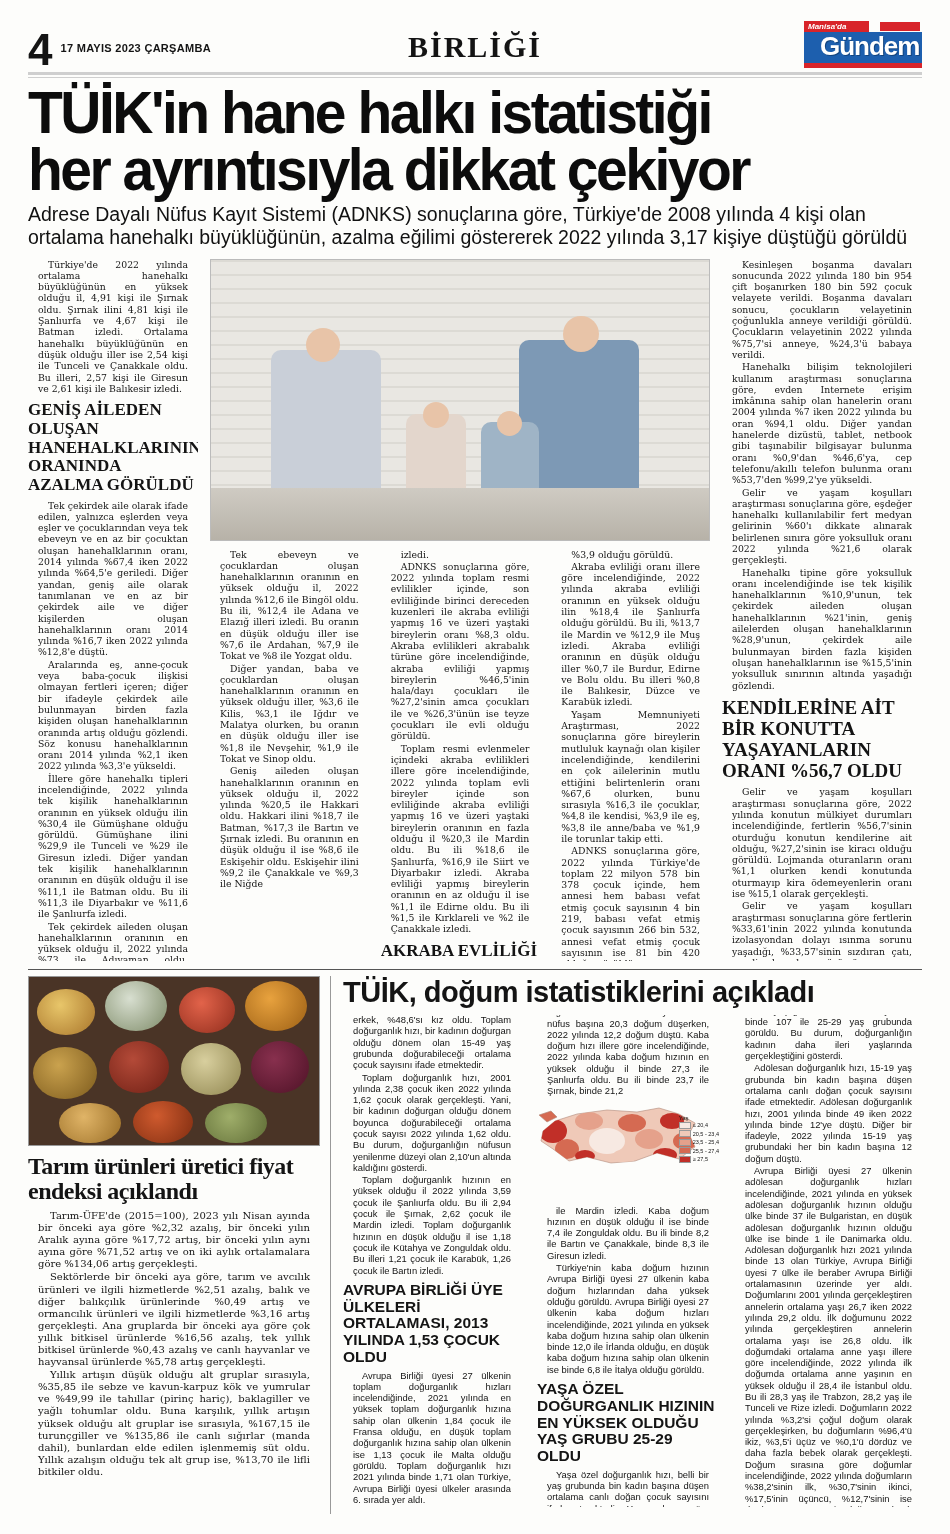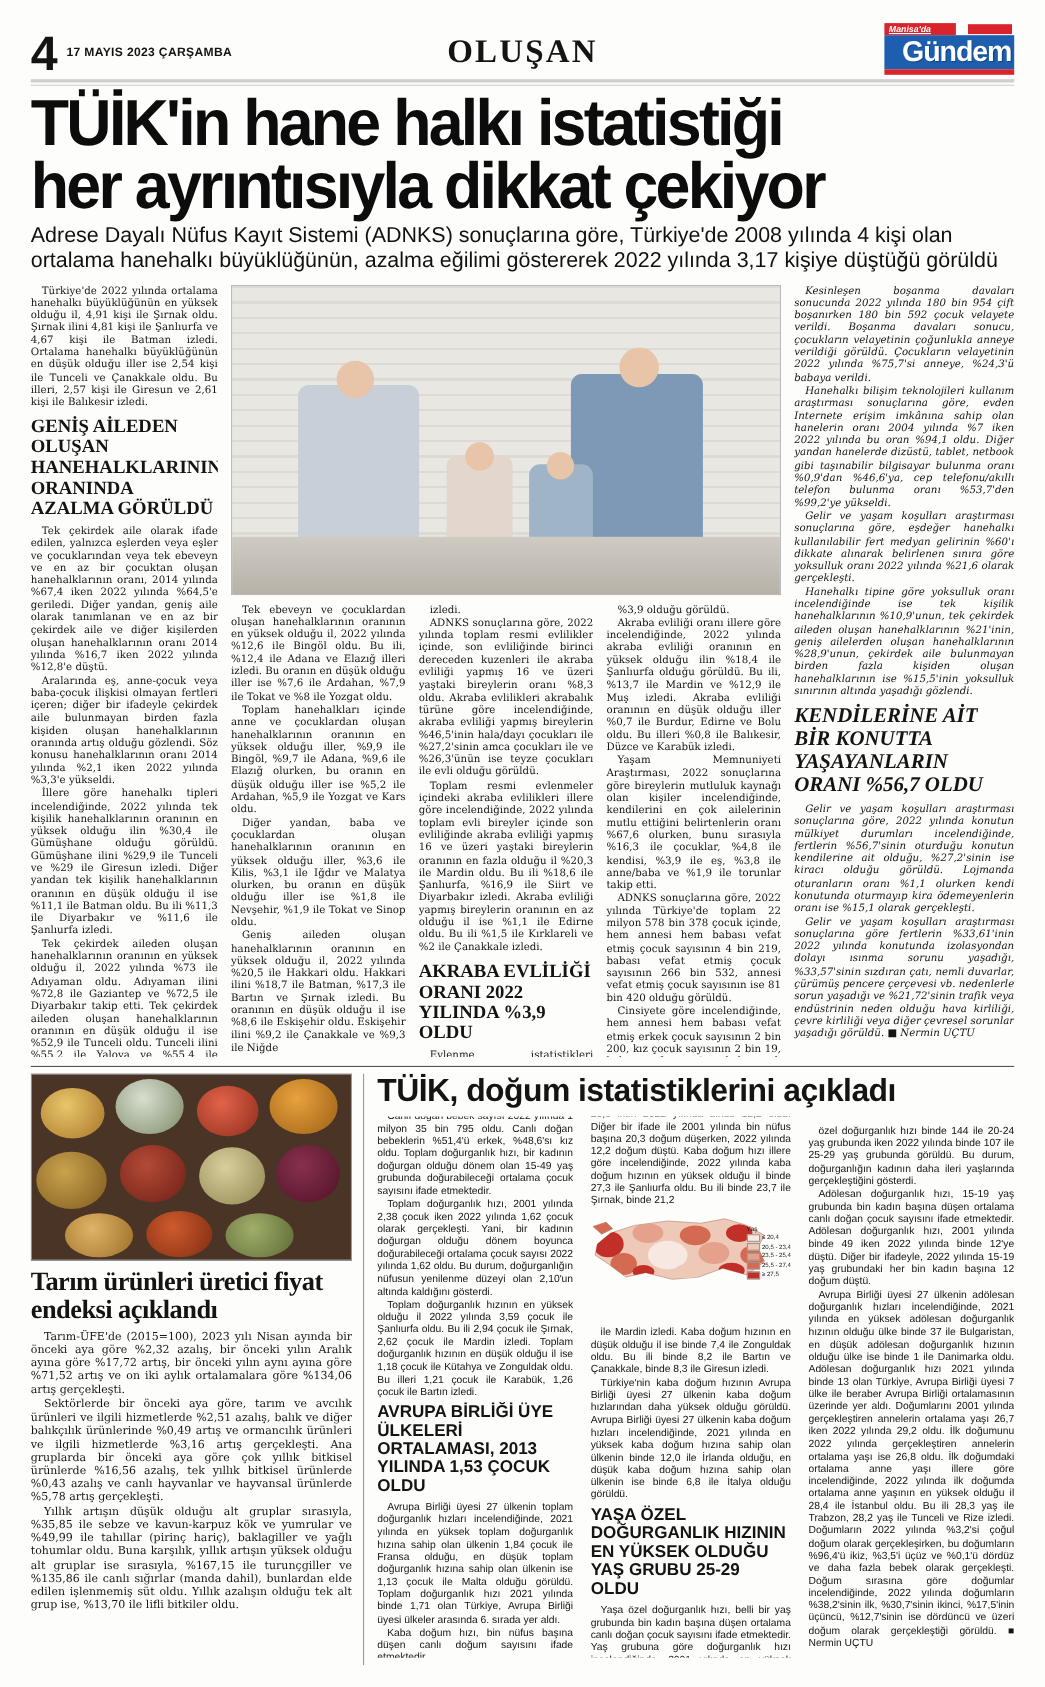--- a/index.html
+++ b/index.html
@@ -7,21 +7,21 @@
         font-family:"DejaVu Serif",serif;color:#141414;overflow:hidden;box-sizing:border-box;
         padding:14px 28px 10px 28px;}
   
   .hdr{display:flex;align-items:flex-end;height:54px;position:relative;}
   .pagenum{font-family:"Liberation Sans",sans-serif;font-weight:bold;font-size:44px;line-height:.85;}
   .dateline{font-family:"Liberation Sans",sans-serif;font-size:11px;font-weight:bold;letter-spacing:.3px;margin:0 0 14px 8px;}
   .section-name{position:absolute;left:0;right:0;text-align:center;bottom:4px;
         font-family:"Liberation Serif",serif;font-weight:bold;font-size:30px;letter-spacing:2px;}
   .logo{margin-left:auto;width:118px;position:relative;}
   .logo .ltop{background:#d8242a;color:#fff;font-family:"Liberation Sans",sans-serif;
-        font-style:italic;font-weight:bold;font-size:8px;padding:1px 4px;width:55%;box-sizing:border-box;text-decoration:underline;}
+        font-style:italic;font-weight:bold;font-size:8px;padding:1px 4px;width:55%;box-sizing:border-box;}
   .logo .lmain{background:#1d5fae;color:#fff;font-family:"Liberation Sans",sans-serif;font-weight:bold;
         font-size:26px;text-align:center;line-height:1.05;padding:1px 16px 3px;letter-spacing:-1px;
         text-shadow:1px 1px 0 #13447e;}
   .logo .lbar{background:#d8242a;height:5px;}
   .logo .rtag{position:absolute;right:2px;top:1px;background:#d8242a;height:9px;width:40px;}
   .hdr-rule{border-top:3px solid #cfcfcf;border-bottom:1px solid #cfcfcf;height:2px;margin:4px 0 2px;}
   
   .mainhead{font-family:"Liberation Sans",sans-serif;font-weight:bold;font-size:57px;line-height:.97;
         letter-spacing:-2.5px;margin:6px 0 8px;color:#0c0c0c;transform:scaleY(1.04);transform-origin:top left;}
   .subhead{font-family:"Liberation Sans",sans-serif;font-size:19.5px;line-height:1.18;margin:2px 0 10px;color:#111;}
@@ -30,22 +30,22 @@
   .colA{width:170px;flex:none;overflow:hidden;}
   .mid{width:500px;flex:none;display:flex;flex-direction:column;}
   .photo{height:280px;border:1px solid #bbb;position:relative;overflow:hidden;flex:none;
      background:repeating-linear-gradient(0deg,#e9e7e2 0 12px,#dcdad4 12px 14px),
                 repeating-linear-gradient(90deg,transparent 0 34px,#d4d2cc 34px 36px);}
   .photo .floor{position:absolute;bottom:0;left:0;right:0;height:52px;background:linear-gradient(#cfcbc3,#b7b2a8);}
   .fig{position:absolute;border-radius:10px 10px 4px 4px;}
   .head-c{position:absolute;border-radius:50%;background:#e8c4a8;}
   .mid-cols{display:flex;gap:12px;margin-top:8px;flex:1;overflow:hidden;}
   .mid-cols>div{flex:1;overflow:hidden;}
-  .colE{width:200px;flex:none;overflow:hidden;font-style:italic;}
-  .cp{font-size:9.3px;line-height:11.3px;text-align:justify;margin:0 0 1px;text-indent:10px;}
+  .colE{width:200px;flex:none;overflow:hidden;}
+  .cp{font-size:9.3px;line-height:11.3px;text-align:justify;margin:0 10px 1px;text-indent:10px;}
   .ch{font-family:"Liberation Serif",serif;font-weight:bold;font-size:17px;line-height:1.1;margin:7px 0 5px;text-indent:0;}
   .colE .ch{font-size:19px;}
   
   .rule{border-top:1.5px solid #555;margin:8px 0 6px;}
   
   .bottom{display:flex;height:538px;overflow:hidden;}
   .tarim{width:292px;flex:none;border-right:1px solid #999;padding-right:10px;overflow:hidden;}
   .tarim-img{height:168px;border:1px solid #999;position:relative;overflow:hidden;background:#4a3426;}
   .bowl{position:absolute;border-radius:50%;}
   .tarim-title{font-family:"Liberation Serif",serif;font-weight:bold;font-size:24px;line-height:1.05;margin:8px 0 6px;letter-spacing:-.5px;}
@@ -68,21 +68,21 @@
   .ltitle{font-size:6px;margin-bottom:1px;}
 </style>
 </head>
 <body>
 
 <div class="page">
 
   <div class="hdr">
     <div class="pagenum">4</div>
     <div class="dateline">17 MAYIS 2023 ÇARŞAMBA</div>
-    <div class="section-name">OLUŞAN</div>
+    <div class="section-name">BİRLİĞİ</div>
     <div class="logo">
       <div class="ltop">Manisa'da</div>
       <div class="rtag"></div>
       <div class="lmain">Gündem</div>
       <div class="lbar"></div>
     </div>
   </div>
   <div class="hdr-rule"></div>
 
   <div class="mainhead">
@@ -110,21 +110,20 @@
         <div class="head-c" style="right:110px;bottom:188px;width:36px;height:36px;"></div>
         <div class="fig" style="left:195px;bottom:40px;width:60px;height:86px;background:#e3d6cc;"></div>
         <div class="head-c" style="left:212px;bottom:112px;width:26px;height:26px;"></div>
         <div class="fig" style="left:270px;bottom:40px;width:58px;height:78px;background:#9fb4c6;"></div>
         <div class="head-c" style="left:286px;bottom:104px;width:25px;height:25px;"></div>
         <div class="floor"></div>
       </div>
       <div class="mid-cols">
         <div>
             <p class="cp">Tek ebeveyn ve çocuklardan oluşan hanehalklarının oranının en yüksek olduğu il, 2022 yılında %12,6 ile Bingöl oldu. Bu ili, %12,4 ile Adana ve Elazığ illeri izledi. Bu oranın en düşük olduğu iller ise %7,6 ile Ardahan, %7,9 ile Tokat ve %8 ile Yozgat oldu.</p>
-            <p class="cp">Toplam hanehalkları içinde anne ve çocuklardan oluşan hanehalklarının oranının en yüksek olduğu iller, %9,9 ile Bingöl, %9,7 ile Adana, %9,6 ile Elazığ olurken, bu oranın en düşük olduğu iller ise %5,2 ile Ardahan, %5,9 ile Yozgat ve Kars oldu.</p>
             <p class="cp">Diğer yandan, baba ve çocuklardan oluşan hanehalklarının oranının en yüksek olduğu iller, %3,6 ile Kilis, %3,1 ile Iğdır ve Malatya olurken, bu oranın en düşük olduğu iller ise %1,8 ile Nevşehir, %1,9 ile Tokat ve Sinop oldu.</p>
             <p class="cp">Geniş aileden oluşan hanehalklarının oranının en yüksek olduğu il, 2022 yılında %20,5 ile Hakkari oldu. Hakkari ilini %18,7 ile Batman, %17,3 ile Bartın ve Şırnak izledi. Bu oranının en düşük olduğu il ise %8,6 ile Eskişehir oldu. Eskişehir ilini %9,2 ile Çanakkale ve %9,3 ile Niğde</p>
           </div>
         <div>
             <p class="cp">izledi.</p>
             <p class="cp">ADNKS sonuçlarına göre, 2022 yılında toplam resmi evlilikler içinde, son evliliğinde birinci dereceden kuzenleri ile akraba evliliği yapmış 16 ve üzeri yaştaki bireylerin oranı %8,3 oldu. Akraba evlilikleri akrabalık türüne göre incelendiğinde, akraba evliliği yapmış bireylerin %46,5'inin hala/dayı çocukları ile %27,2'sinin amca çocukları ile ve %26,3'ünün ise teyze çocukları ile evli olduğu görüldü.</p>
             <p class="cp">Toplam resmi evlenmeler içindeki akraba evlilikleri illere göre incelendiğinde, 2022 yılında toplam evli bireyler içinde son evliliğinde akraba evliliği yapmış 16 ve üzeri yaştaki bireylerin oranının en fazla olduğu il %20,3 ile Mardin oldu. Bu ili %18,6 ile Şanlıurfa, %16,9 ile Siirt ve Diyarbakır izledi. Akraba evliliği yapmış bireylerin oranının en az olduğu il ise %1,1 ile Edirne oldu. Bu ili %1,5 ile Kırklareli ve %2 ile Çanakkale izledi.</p>
             <h3 class="ch">AKRABA EVLİLİĞİ ORANI 2022 YILINDA %3,9 OLDU</h3>
             <p class="cp">Evlenme istatistikleri sonuçlarına göre, 2010 yılında gerçekleşen resmi evlenmelerin %5,9'unun akraba evliliği olduğu ve bu oranın sonraki yıllarda sürekli düşüş göstererek 2017 yılında %4,4, 2022 yılında ise</p>
           </div>

